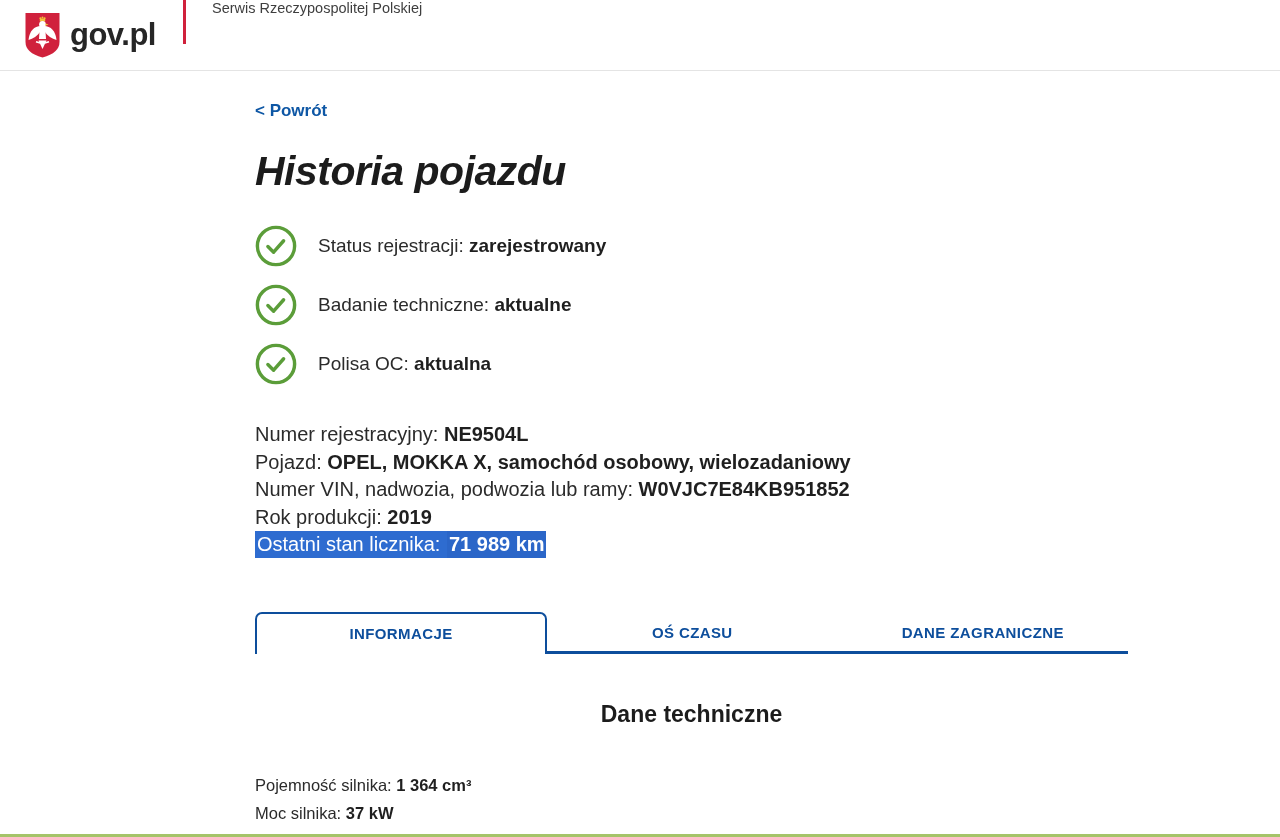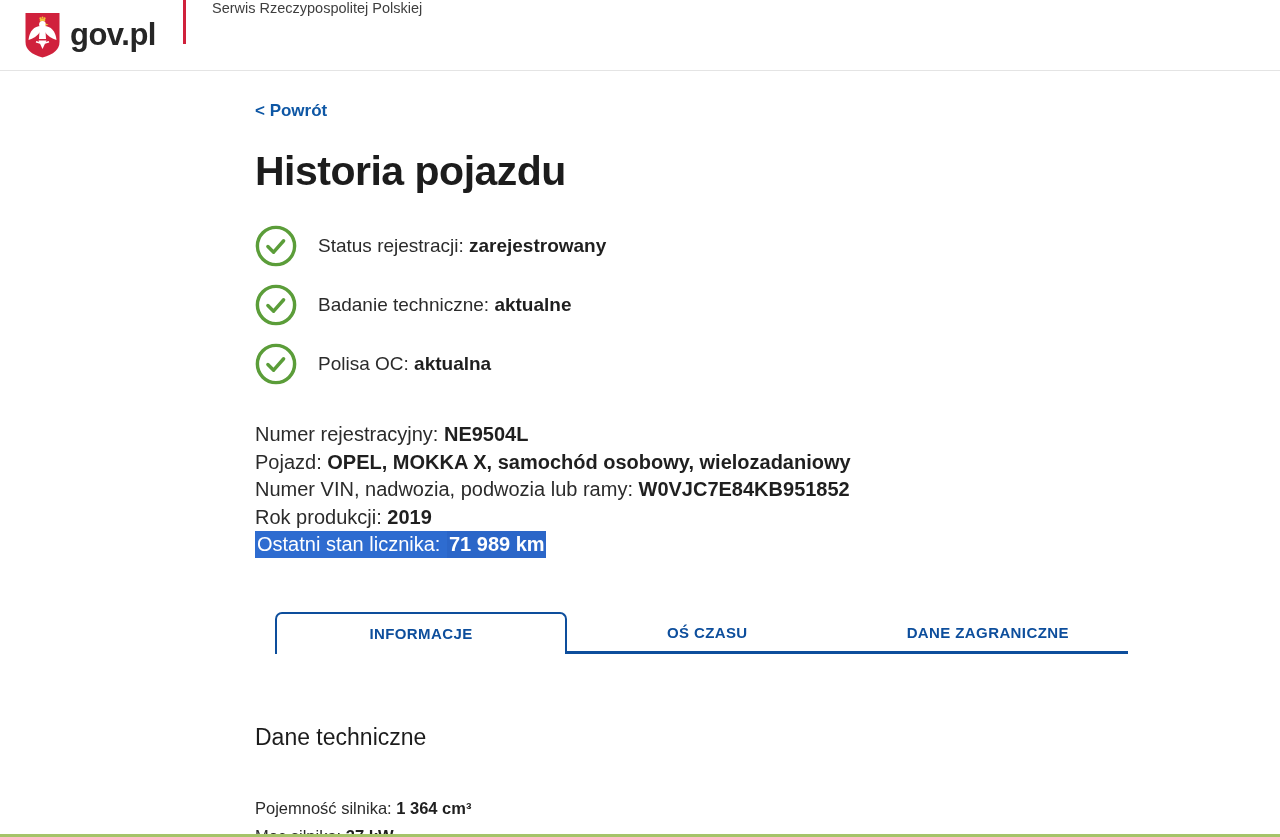--- a/index.html
+++ b/index.html
@@ -50,20 +50,21 @@
     text-decoration:none;
     cursor:pointer;
   }
 
   .page-title {
     margin-top:27px;
     font-size:41px;
     font-weight:bold;
     color:#1c1c1c;
     letter-spacing:-0.5px;
+    font-style:italic;
   }
 
   
   .status-list { margin-top:30px; }
   .status-row {
     display:flex;
     align-items:center;
     gap:21px;
     margin-bottom:17px;
     height:42px;
@@ -100,37 +101,37 @@
     color:#0d4e9c;
     cursor:pointer;
     z-index:2;
   }
   .tab.active {
     width:292px;
     border:2px solid #0d4e9c;
     border-bottom:none;
     border-radius:7px 7px 0 0;
     background:#ffffff;
-    margin-left:20px;
   }
   .tab.plain { flex:1; }
   .tabs .underline {
     position:absolute;
     left:291px; right:0; bottom:0;
     height:3px;
     background:#0d4e9c;
     z-index:1;
   }
 
   
   .section-title {
-    margin-top:70px;
+    margin-top:47px;
     font-size:23px;
-    font-weight:normal;
+    font-weight:bold;
     color:#1c1c1c;
+    text-align:center;
   }
   .tech-fields { margin-top:43px; font-size:16.5px; line-height:28px; }
   .tech-fields b { color:#1f1f1f; }
 
   
   .bottom-line {
     position:absolute;
     left:0; bottom:0;
     width:1280px; height:3px;
     background:#a5c469;

